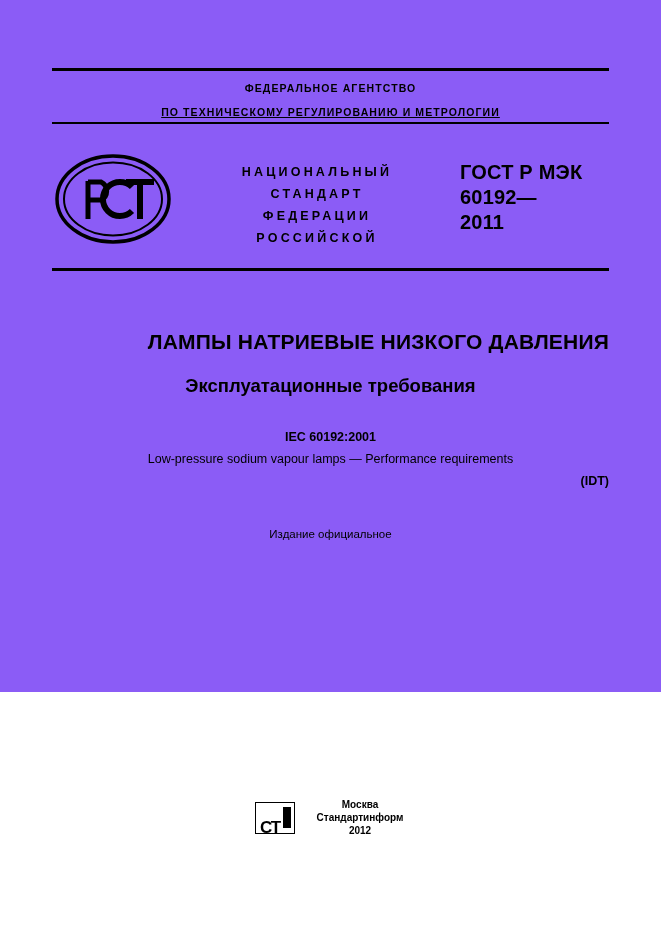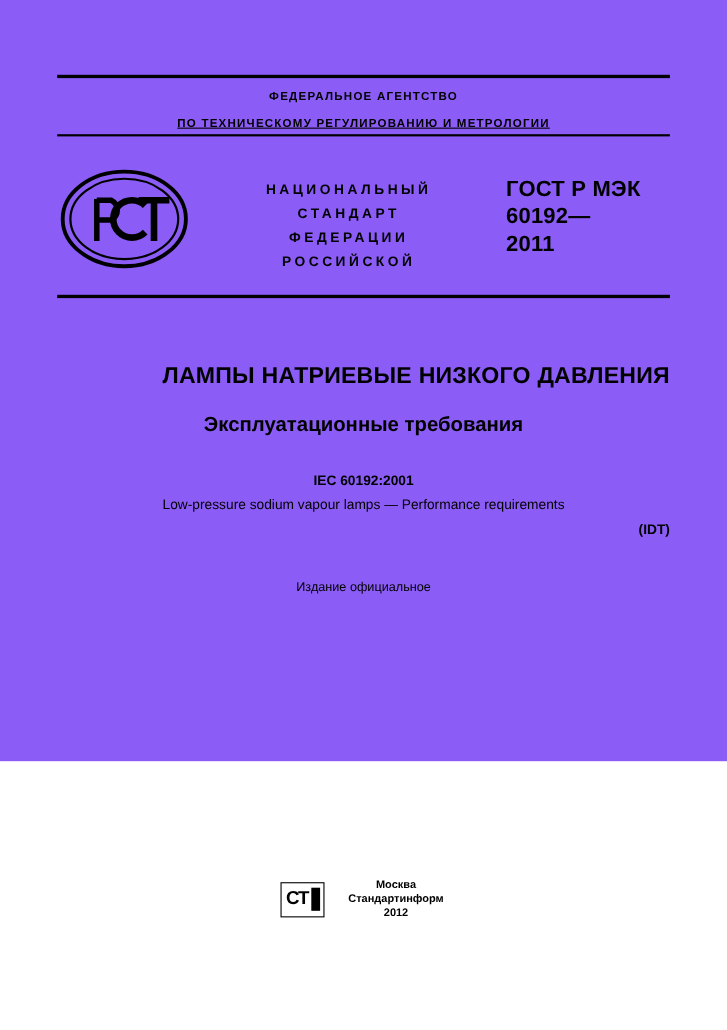--- a/index.html
+++ b/index.html
@@ -174,21 +174,21 @@
     width: 38px;
     height: 30px;
     border: 1.5px solid #000;
     background: #ffffff;
   }
   .pub-logo-inner {
     position: absolute;
     font-weight: bold;
     font-size: 17px;
     left: 4px;
-    top: 4px;
+    top: 15px;
     letter-spacing: -1px;
   }
   .pub-logo-bar {
     position: absolute;
     right: 3px;
     top: 4px;
     width: 8px;
     height: 21px;
     background: #000;
   }

